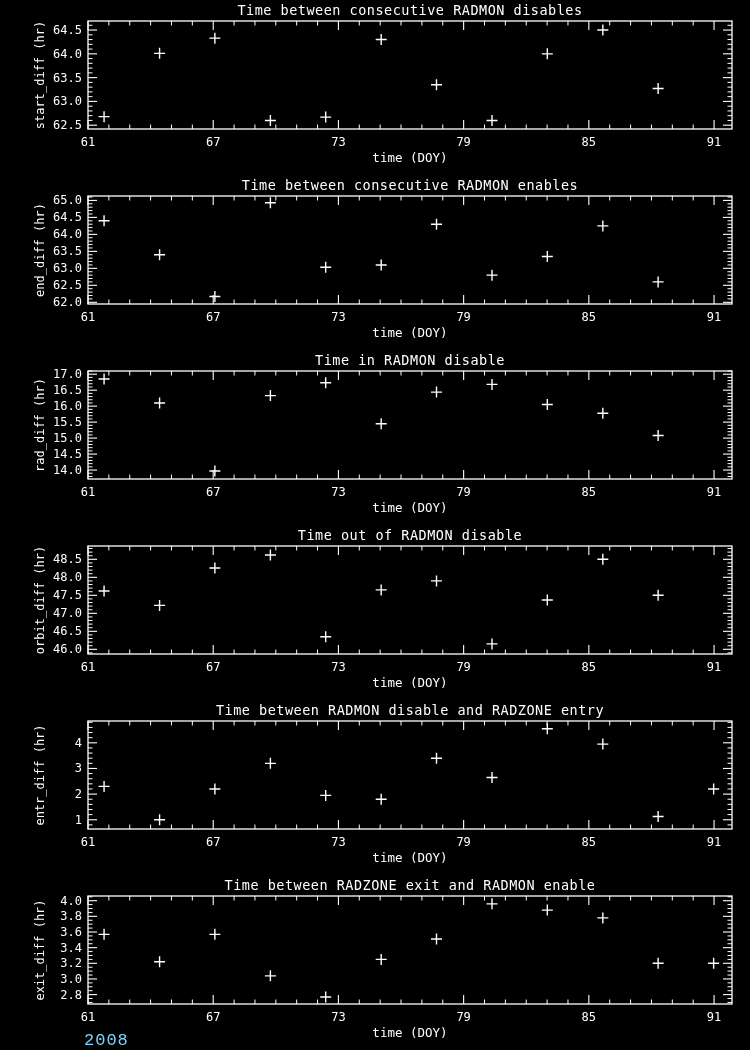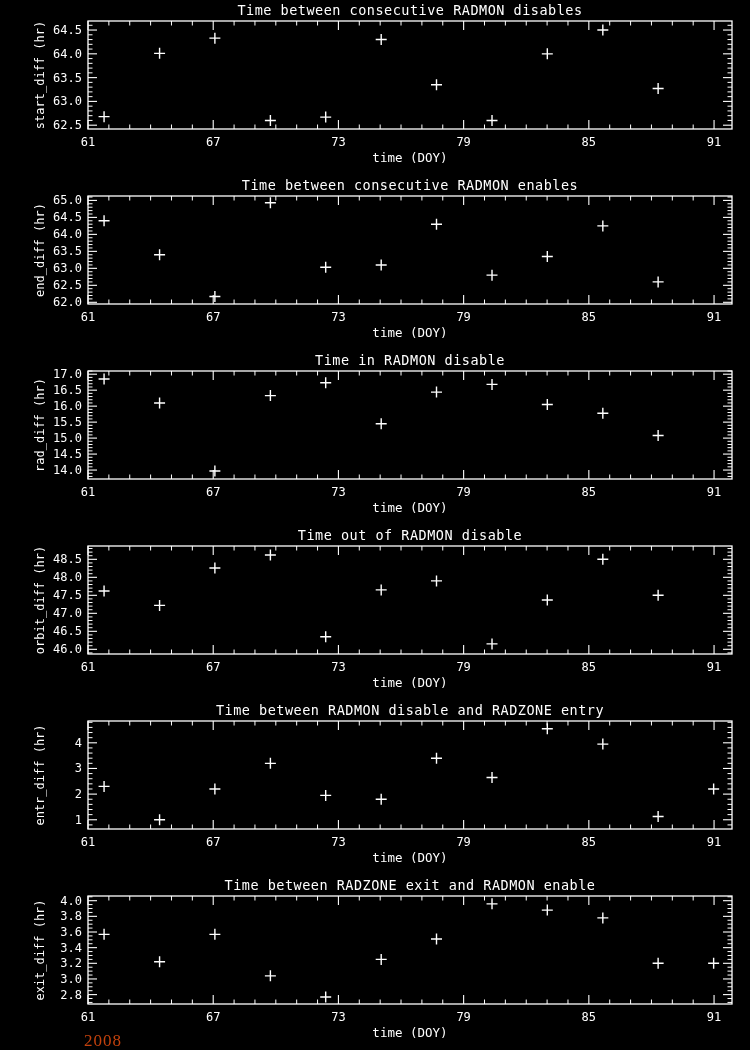--- a/index.html
+++ b/index.html
@@ -15,24 +15,24 @@
     margin: 0;
     width: 750px;
     height: 175px;
     display: block;
   }
   figure.plot-panel svg { display: block; }
   .footer-year {
     position: absolute;
     left: 84px;
     top: 1031px;
-    color: #c2410c;
+    color: #7dd3fc;
     font-size: 17px;
     letter-spacing: 1px;
-    font-family: Liberation Serif, serif;
+    font-family: Liberation Mono, monospace;
   }
 </style>
 </head>
 <body>
 
 <div class="page">
   <figure class="plot-panel">
     <svg width="750" height="175" viewBox="0 0 750 175">
         <rect x="88" y="21" width="644" height="108" fill="none" stroke="#ffffff" stroke-width="1.3"></rect>
         <line x1="88" y1="129" x2="88" y2="120" stroke="#ffffff" stroke-width="1.1"></line>

